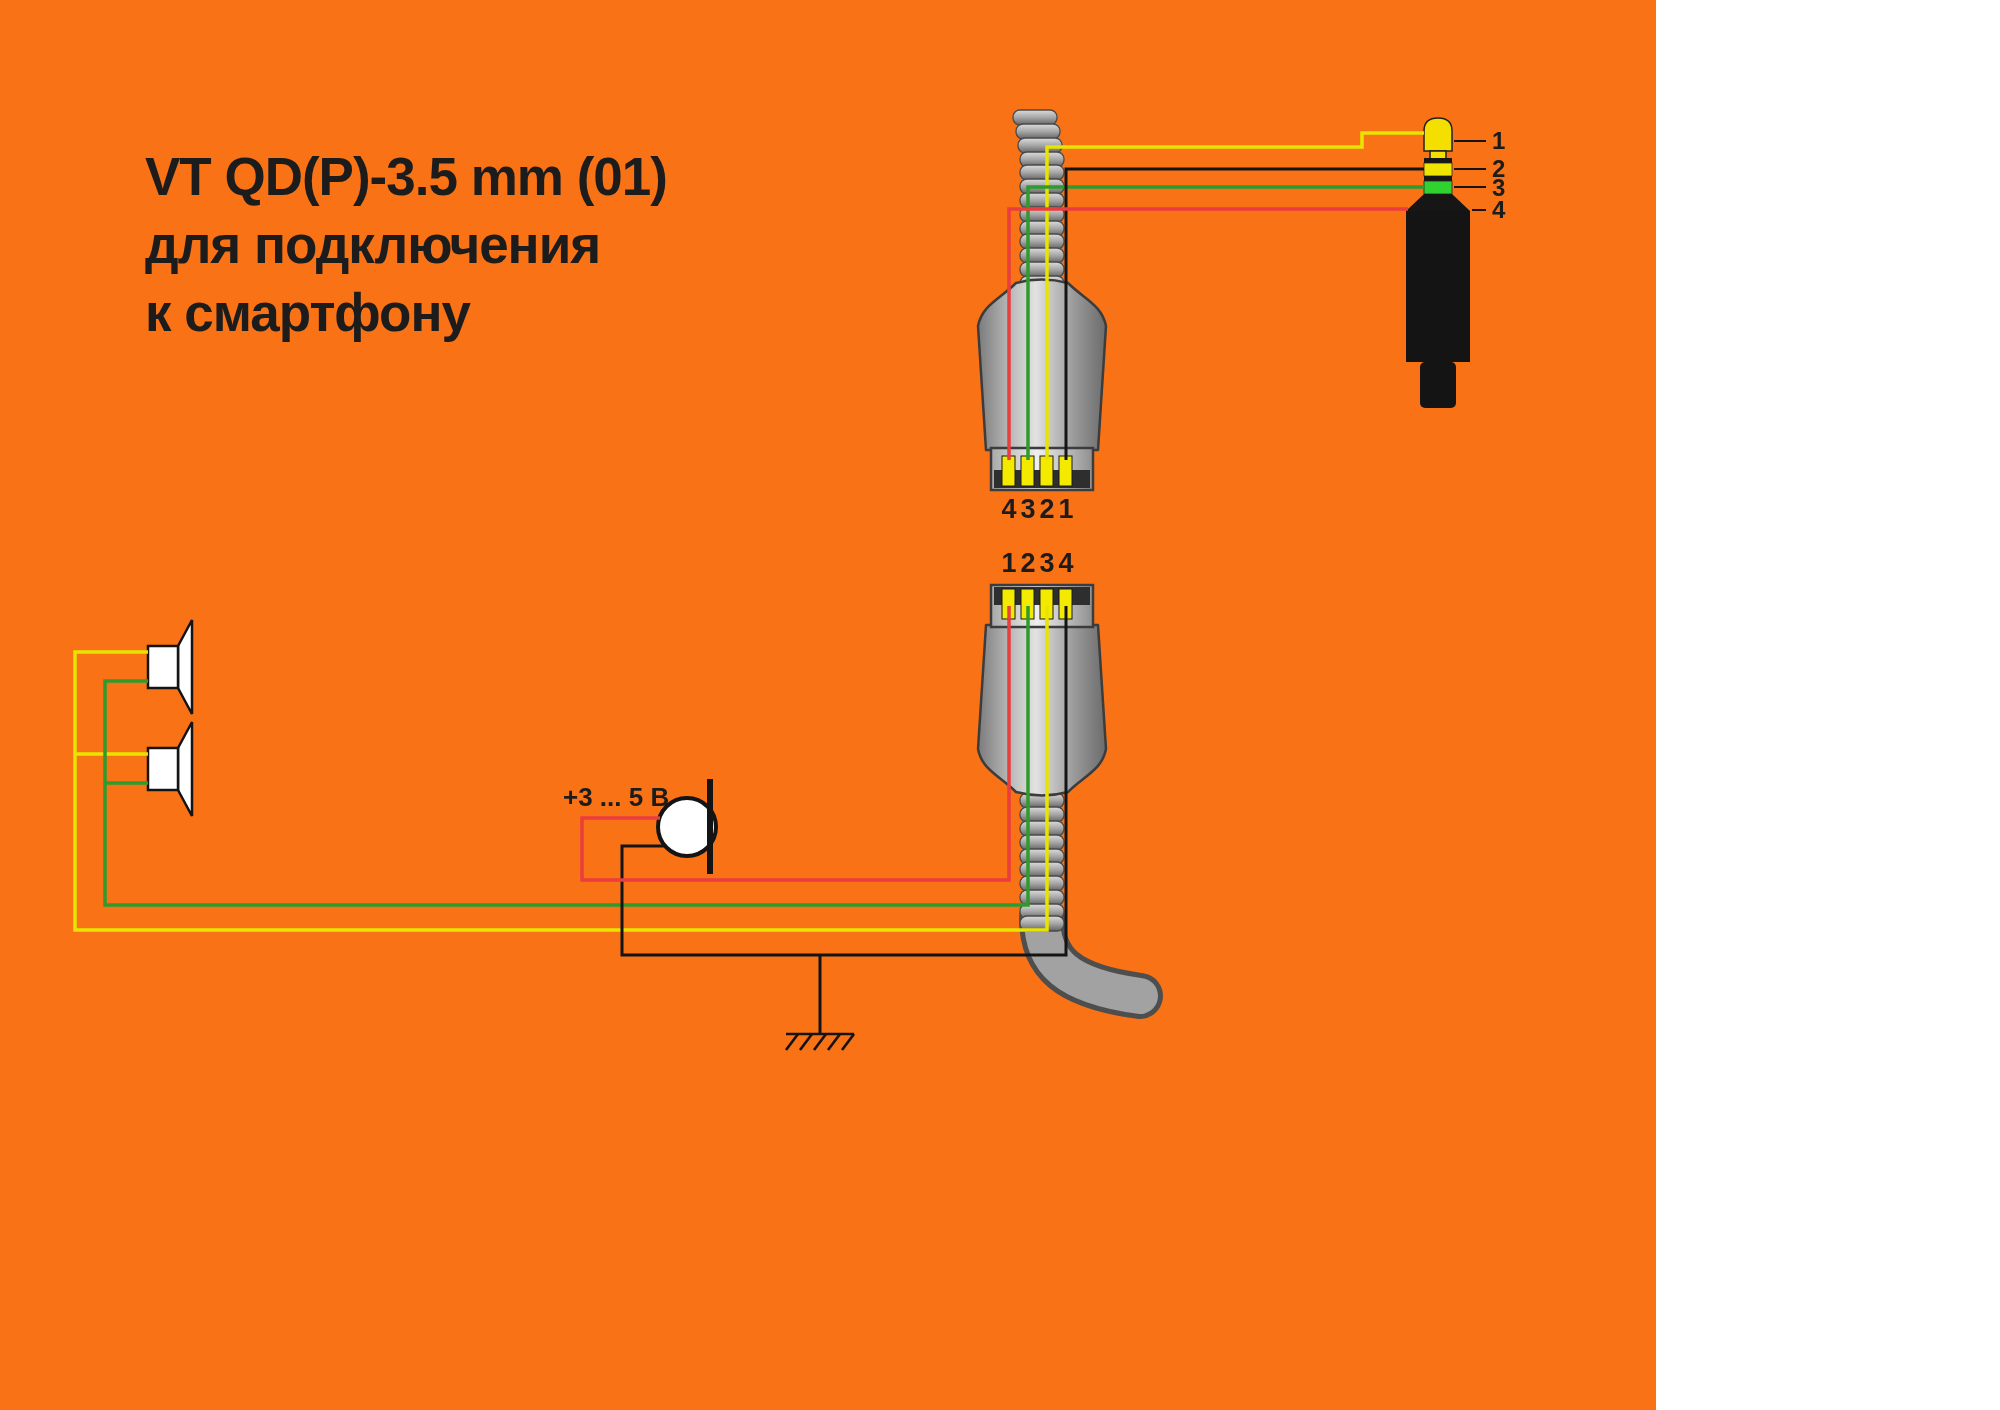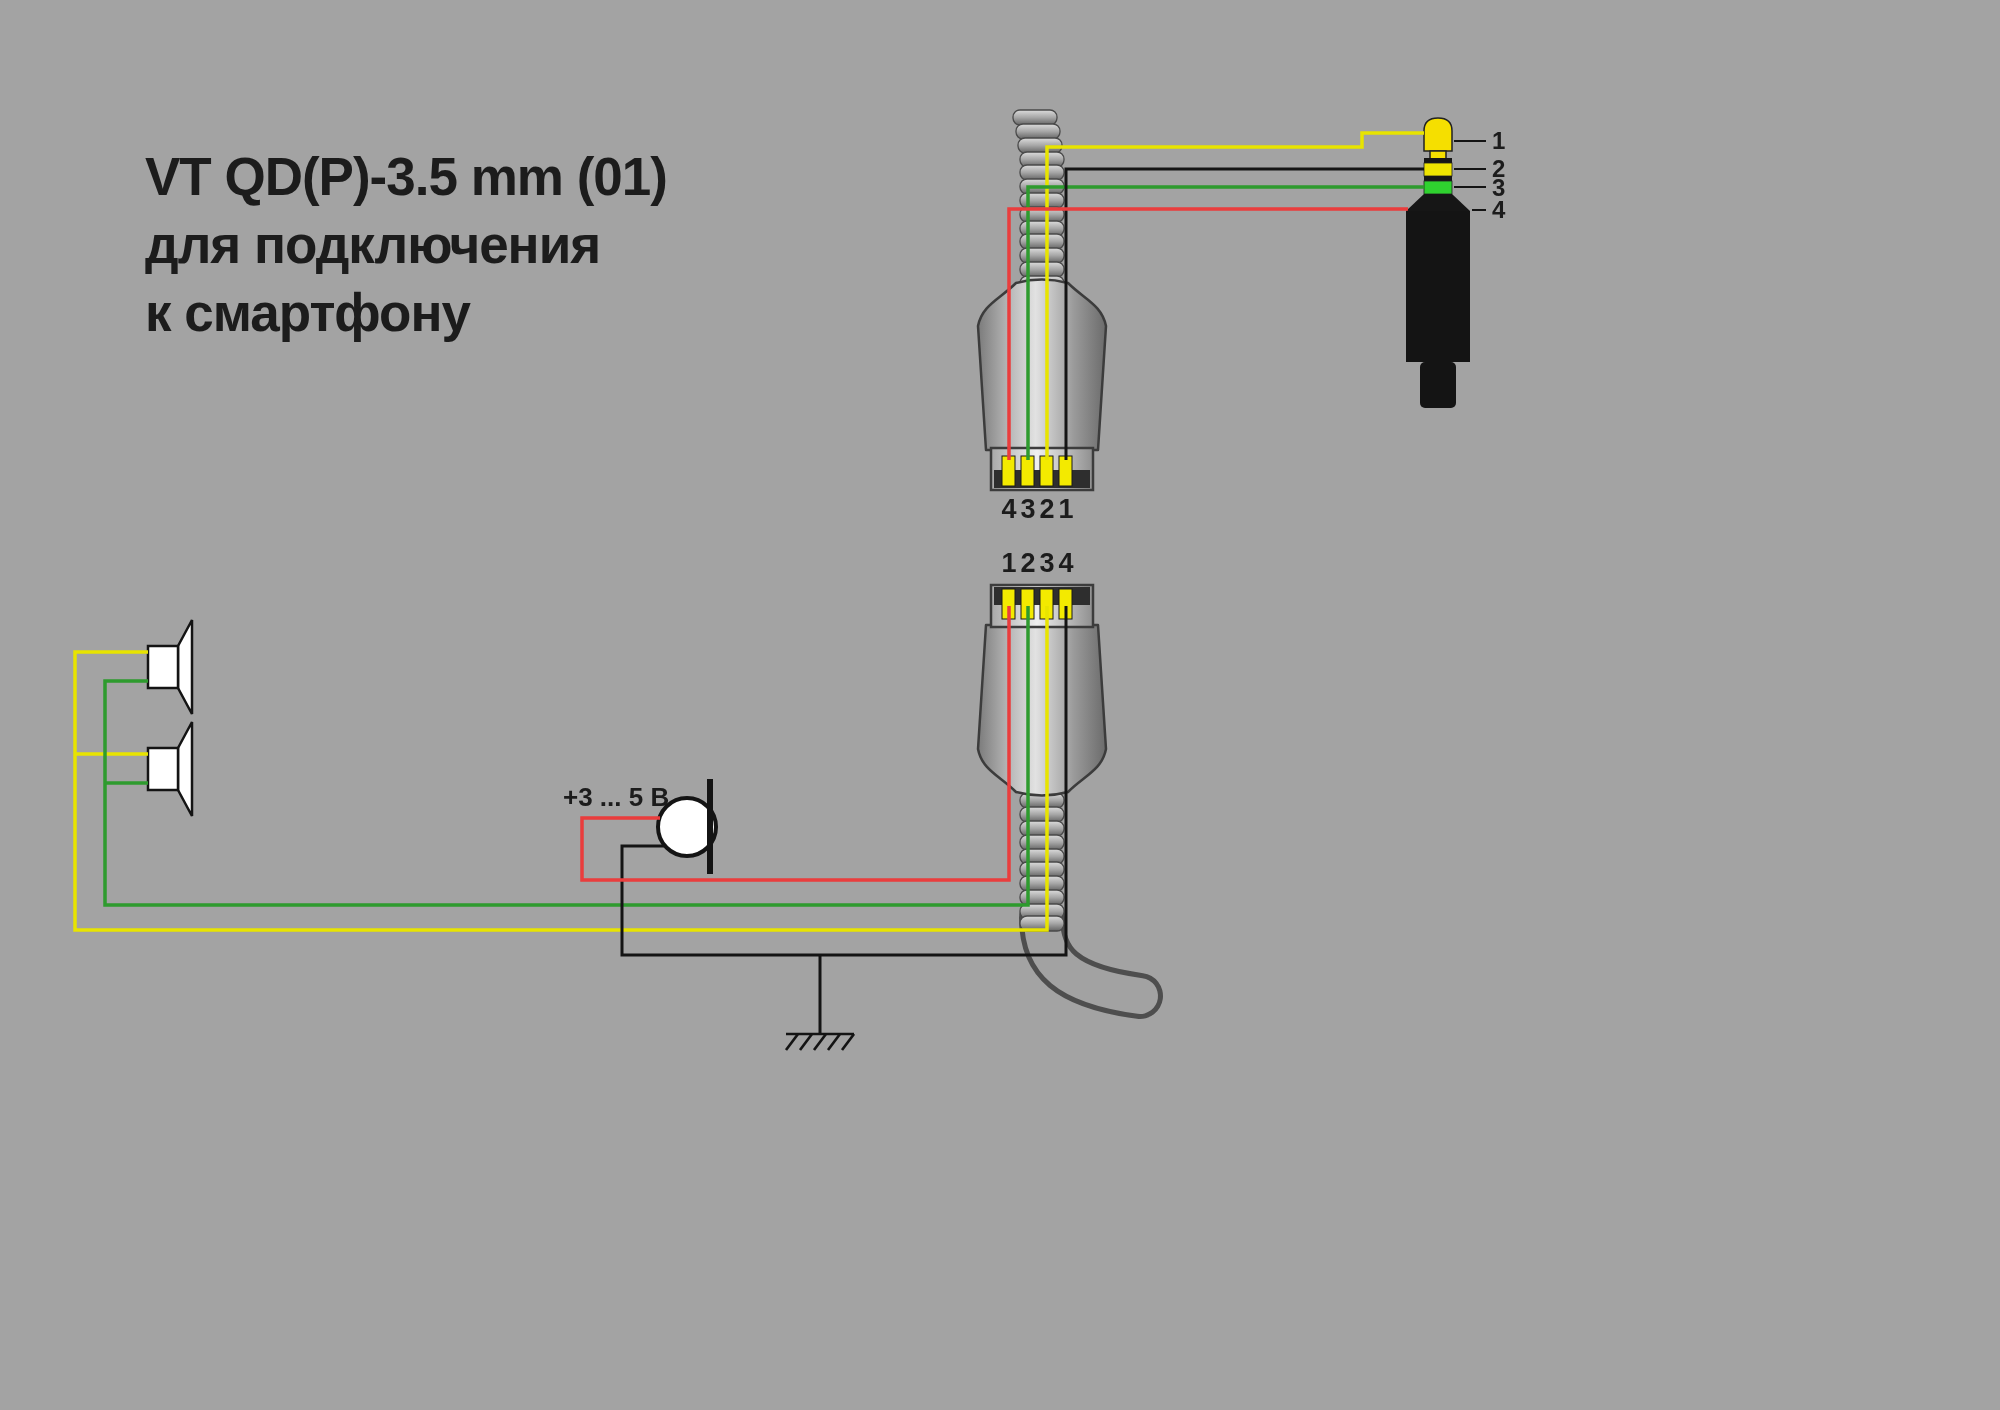--- a/index.html
+++ b/index.html
@@ -1,16 +1,16 @@
 <!DOCTYPE html>
 <html><head>
 <meta charset="utf-8">
 <style>
   html,body{margin:0;padding:0;background:#ffffff;}
-  .stage{width:2000px;height:1410px;background:#a3a3a3;position:relative;overflow:hidden;text-align:right;}
+  .stage{width:1656px;height:1410px;background:#f97316;position:relative;overflow:hidden;text-align:right;}
   svg{display:block;}
   text{font-family:"Liberation Sans","DejaVu Sans",sans-serif;fill:#1c1c1c;}
   .title-line{font-size:53px;font-weight:700;letter-spacing:-1px;}
   .pin-num{font-size:27px;font-weight:700;text-anchor:middle;}
   .jack-num{font-size:24px;font-weight:700;}
   .mic-label{font-size:26px;font-weight:700;}
 </style>
 </head>
 <body>
 

